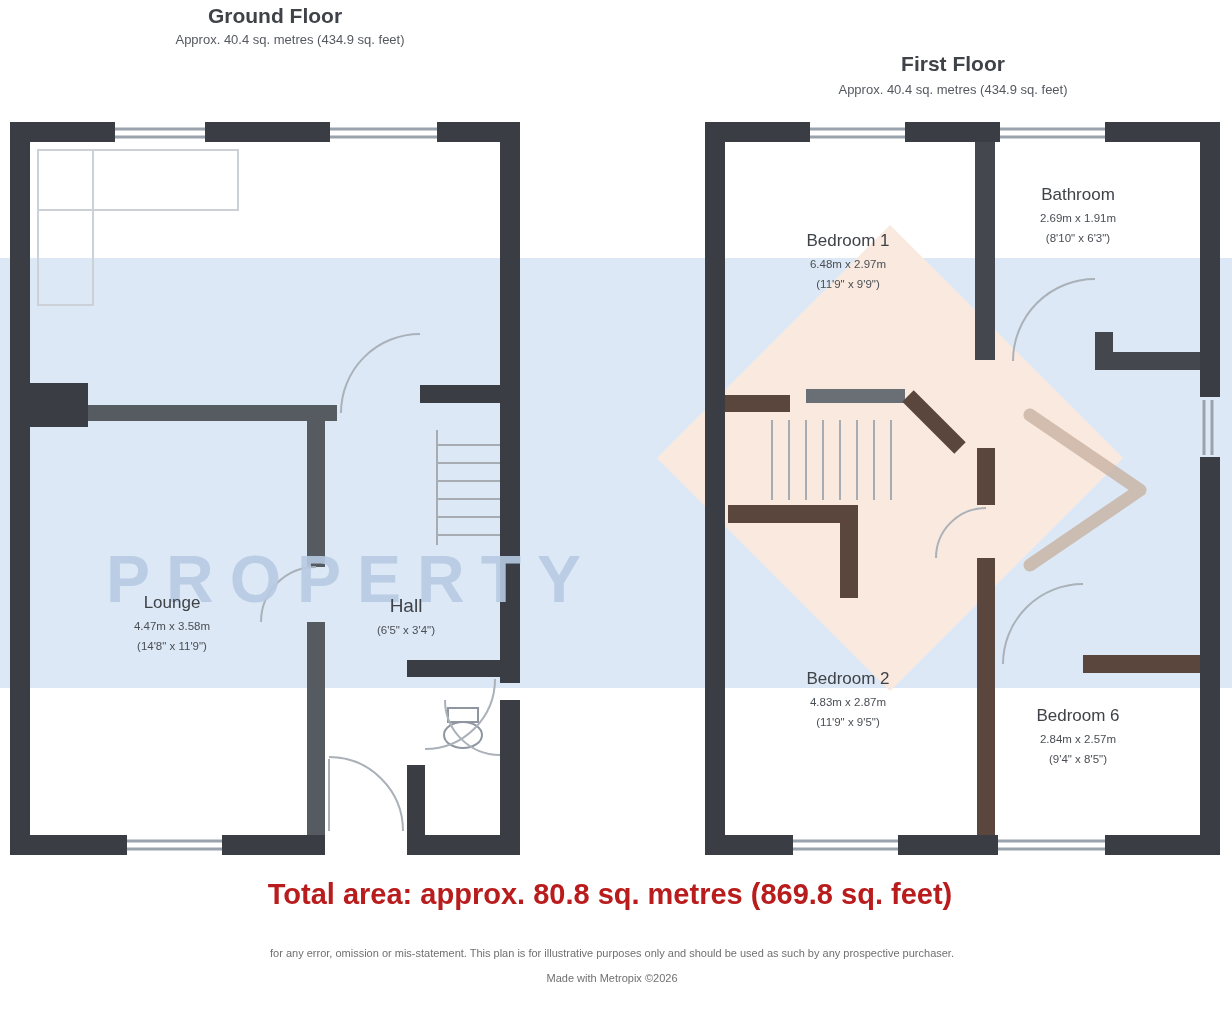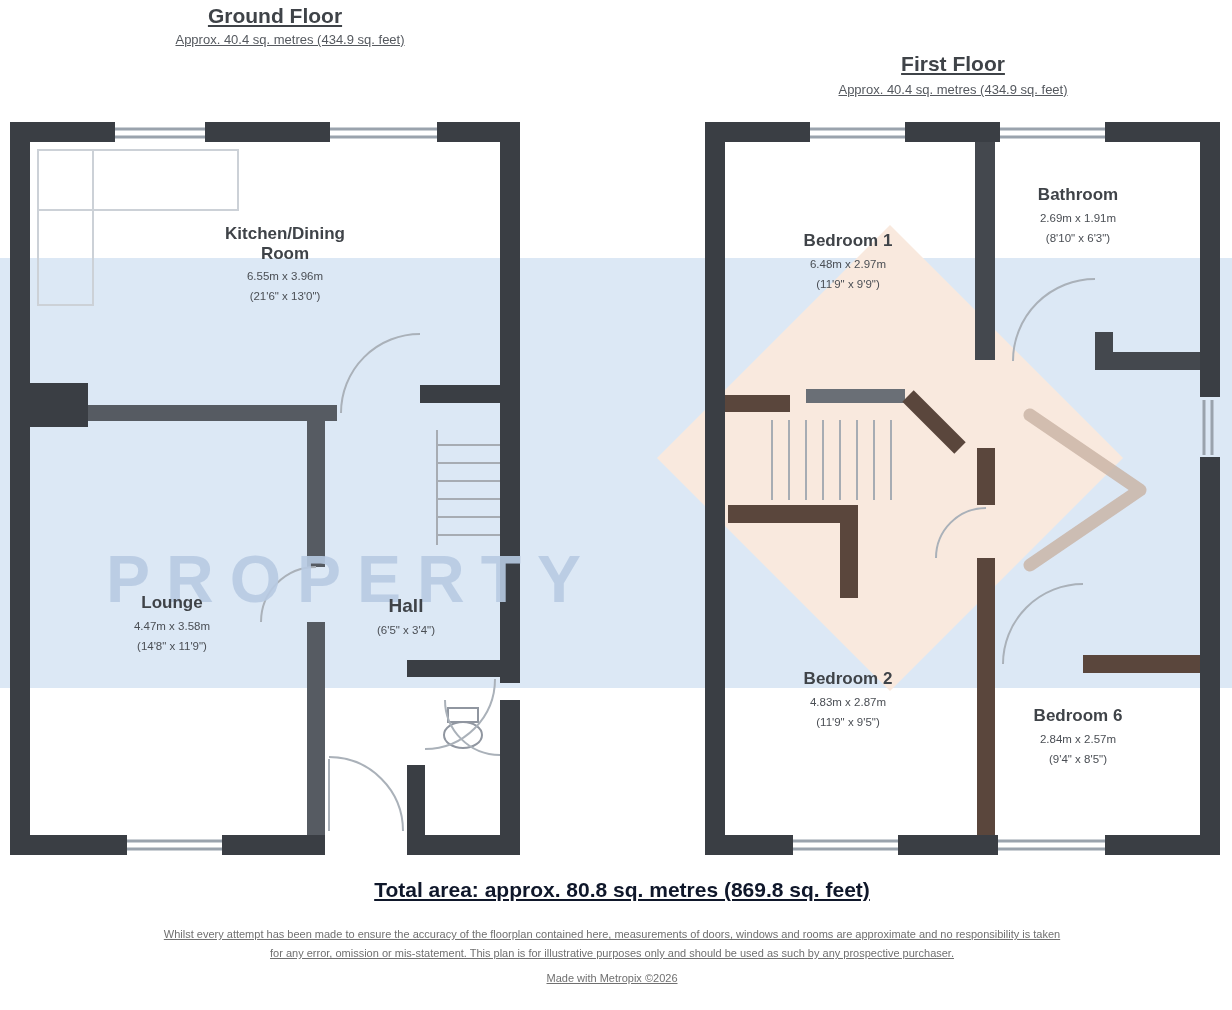--- a/index.html
+++ b/index.html
@@ -11,28 +11,28 @@
   .wall-mid{fill:#44484e;}
   .wall-gray{fill:#565b62;}
   .wall-screen{fill:#6a6f76;}
   .wall-brown{fill:#5a463c;}
   .win{stroke:#9aa3ad;stroke-width:3;}
   .arc{stroke:#aab1b9;stroke-width:2;fill:none;}
   .tread{stroke:#a7acb3;stroke-width:2;}
   .fixture{stroke:#9096a0;stroke-width:2;fill:#ffffff;}
   .counter{stroke:#ccd1d7;stroke-width:2;fill:none;}
   
-  .txt{position:absolute;transform:translateX(-50%);text-align:center;white-space:nowrap;z-index:6;text-decoration:underline;}
+  .txt{position:absolute;transform:translateX(-50%);text-align:center;white-space:nowrap;z-index:6;}
   .plan-title{font-size:21px;font-weight:bold;color:#3f4348;}
   .plan-subtitle{font-size:13px;color:#55595f;}
   .room-label{position:absolute;transform:translateX(-50%);text-align:center;z-index:6;color:#3f4348;}
-  .room-name{font-size:17px;font-weight:bold;line-height:1.15;}
+  .room-name{font-size:17px;font-weight:normal;line-height:1.15;}
   .room-name.small{font-size:19px;}
   .room-dims{font-size:11.5px;color:#4a4e54;line-height:1.25;margin-top:6px;}
-  .total-line{font-size:21px;font-weight:bold;color:#0f172a;margin-left:12px;}
+  .total-line{font-size:29px;font-weight:bold;color:#b91c1c;}
   .disclaimer{font-size:11px;color:#707070;}
   .madewith{font-size:11px;color:#707070;}
   .wm-text{position:absolute;z-index:5;font-weight:bold;line-height:1;pointer-events:none;}
   .wm-ark{left:58px;top:318px;font-size:248px;letter-spacing:14px;color:rgba(255,255,255,0.85);}
   .wm-property{left:70px;top:546px;font-size:66px;letter-spacing:16px;color:rgba(183,202,226,0.9);margin-left:36px;}
 </style>
 </head>
 <body>
 
 <div class="canvas">
@@ -162,26 +162,20 @@
     </g>
   </svg>
 
   <div class="wm-text wm-property">PROPERTY</div>
 
   <div class="txt plan-title" style="left:275px;top:4px;">Ground Floor</div>
   <div class="txt plan-subtitle" style="left:290px;top:32px;">Approx. 40.4 sq. metres (434.9 sq. feet)</div>
   <div class="txt plan-title" style="left:953px;top:52px;">First Floor</div>
   <div class="txt plan-subtitle" style="left:953px;top:82px;">Approx. 40.4 sq. metres (434.9 sq. feet)</div>
 
-  <div class="room-label" style="left:285px;top:224px;">
-    <div class="room-name">Kitchen/Dining</div>
-    <div class="room-name">Room</div>
-    <div class="room-dims">6.55m x 3.96m</div>
-    <div class="room-dims">(21'6" x 13'0")</div>
-  </div>
   <div class="room-label" style="left:172px;top:593px;">
     <div class="room-name">Lounge</div>
     <div class="room-dims">4.47m x 3.58m</div>
     <div class="room-dims">(14'8" x 11'9")</div>
   </div>
   <div class="room-label" style="left:406px;top:595px;">
     <div class="room-name small">Hall</div>
     <div class="room-dims">(6'5" x 3'4")</div>
   </div>
 
@@ -200,17 +194,16 @@
     <div class="room-dims">4.83m x 2.87m</div>
     <div class="room-dims">(11'9" x 9'5")</div>
   </div>
   <div class="room-label" style="left:1078px;top:706px;">
     <div class="room-name">Bedroom 6</div>
     <div class="room-dims">2.84m x 2.57m</div>
     <div class="room-dims">(9'4" x 8'5")</div>
   </div>
 
   <div class="txt total-line" style="left:610px;top:878px;">Total area: approx. 80.8 sq. metres (869.8 sq. feet)</div>
-  <div class="txt disclaimer" style="left:612px;top:928px;">Whilst every attempt has been made to ensure the accuracy of the floorplan contained here, measurements of doors, windows and rooms are approximate and no responsibility is taken</div>
   <div class="txt disclaimer" style="left:612px;top:947px;">for any error, omission or mis-statement. This plan is for illustrative purposes only and should be used as such by any prospective purchaser.</div>
   <div class="txt madewith" style="left:612px;top:972px;">Made with Metropix ©2026</div>
 
 </div>
 
 </body></html>

